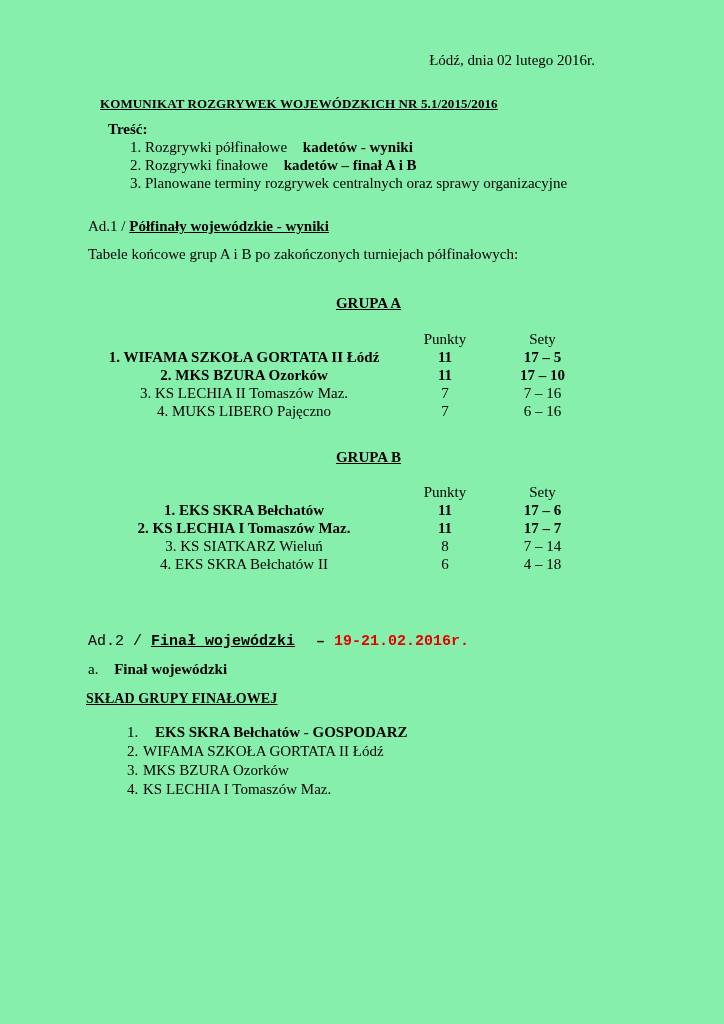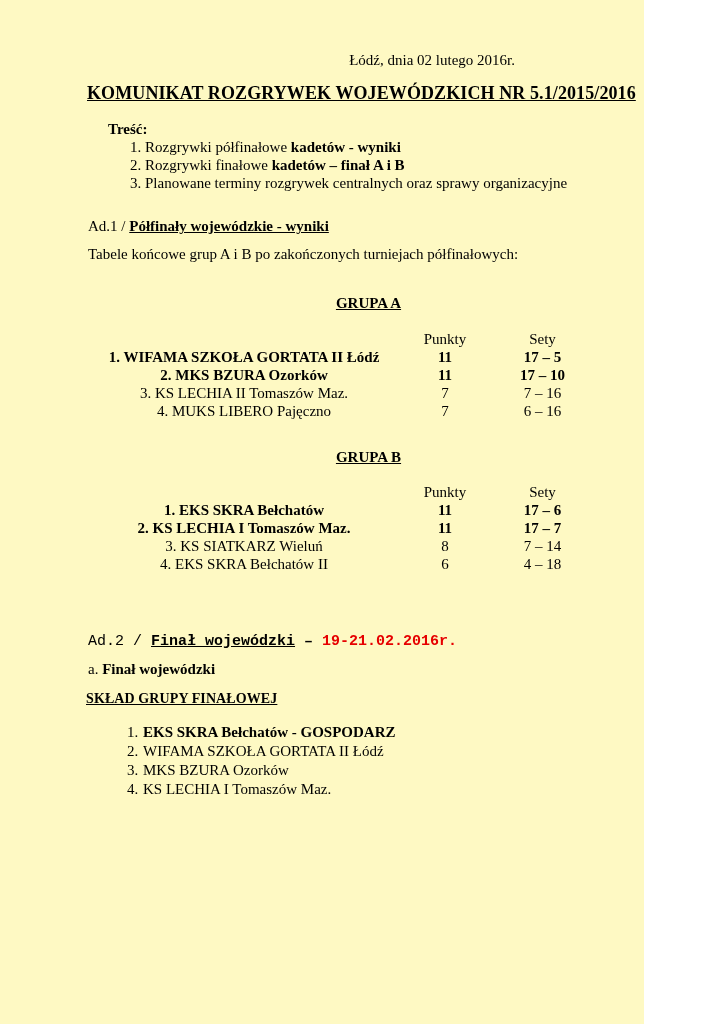--- a/index.html
+++ b/index.html
@@ -1,31 +1,31 @@
 <!DOCTYPE html>
 <html lang="pl"><head>
 <meta charset="utf-8">
 <style>
   html,body { margin:0; padding:0; background:#ffffff; }
   .page {
-    position:relative; width:644px; height:1024px; background:#fef9c3;
+    position:relative; width:724px; height:1024px; background:#86efac;
     font-family:"Liberation Serif", serif; color:#000; font-size:15px;
     overflow:hidden;
   }
   .abs { position:absolute; white-space:nowrap; }
   .date-line { top:52px; right:129px; }
   .doc-title {
-    top:83px; left:87px; font-size:18px; font-weight:bold;
-    text-decoration:underline; letter-spacing:0.1px; margin:0;
+    top:83px; left:87px; font-size:13px; font-weight:bold;
+    text-decoration:underline; letter-spacing:0.1px; margin:13px;
   }
   .toc-label { top:121px; left:108px; font-weight:bold; }
   .toc-item { left:130px; }
   .toc-item .num { display:inline-block; width:15px; }
   .toc-1 { top:139px; } .toc-2 { top:157px; } .toc-3 { top:175px; }
-  .b { font-weight:bold; }
+  .b { font-weight:bold;margin-left:12px; }
   .bu { font-weight:bold; text-decoration:underline; }
   .sec1-head { top:218px; left:88px; }
   .intro { top:246px; left:88px; }
   .group-title {
     left:0; width:724px; box-sizing:border-box; padding-left:13px;
     text-align:center; font-weight:bold; text-decoration:underline; margin:0;
   }
   .group-title-a { top:295px; }
   .group-title-b { top:449px; }
   .gtable { position:absolute; left:88px; width:510px; }

